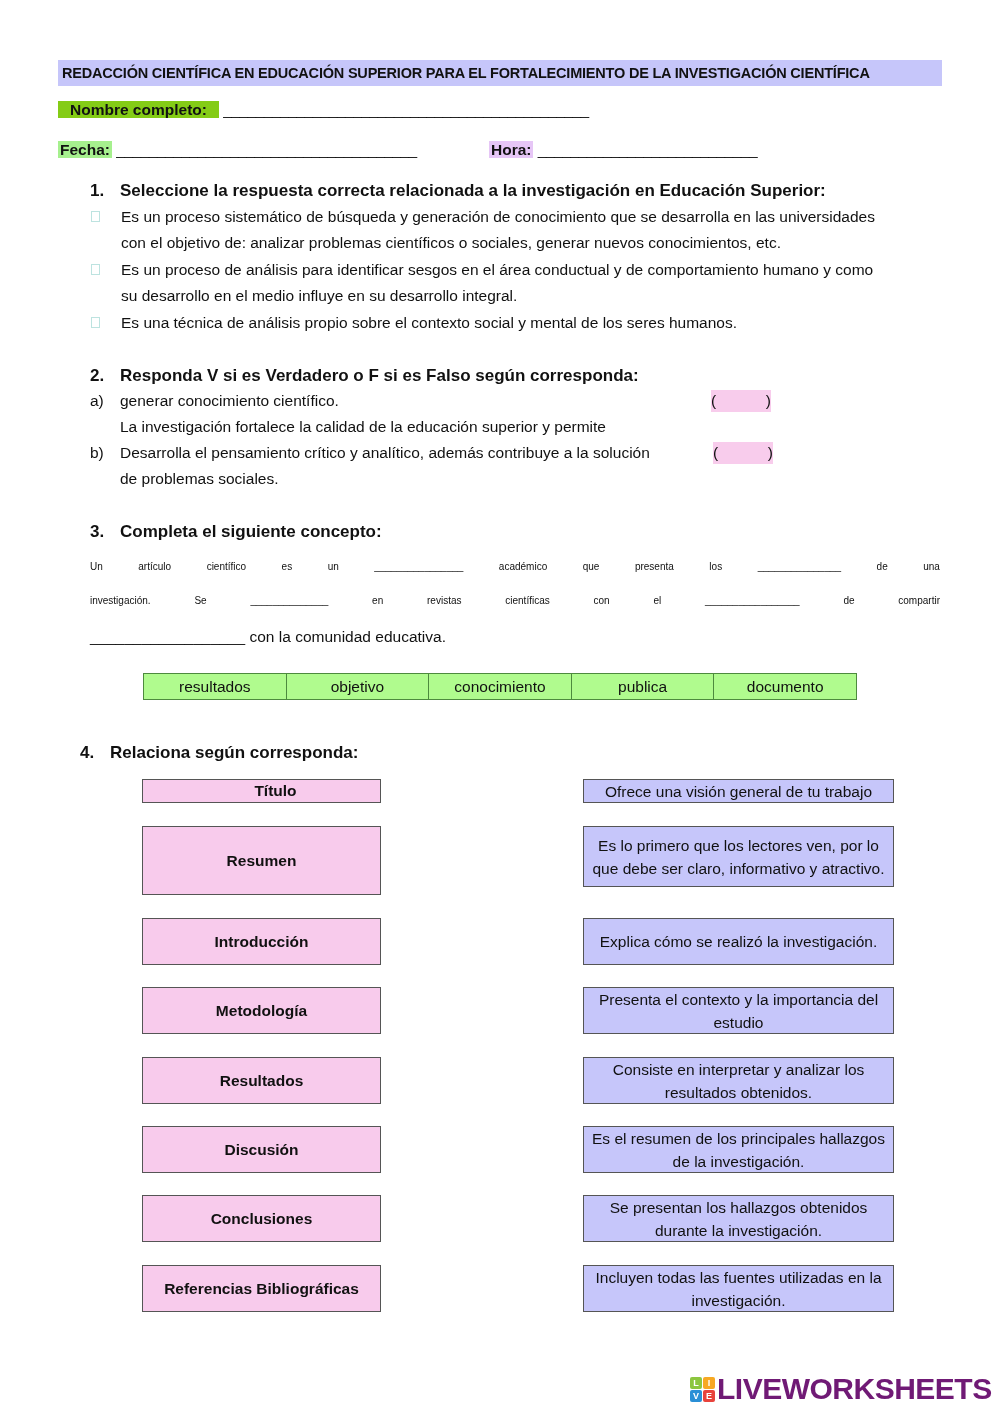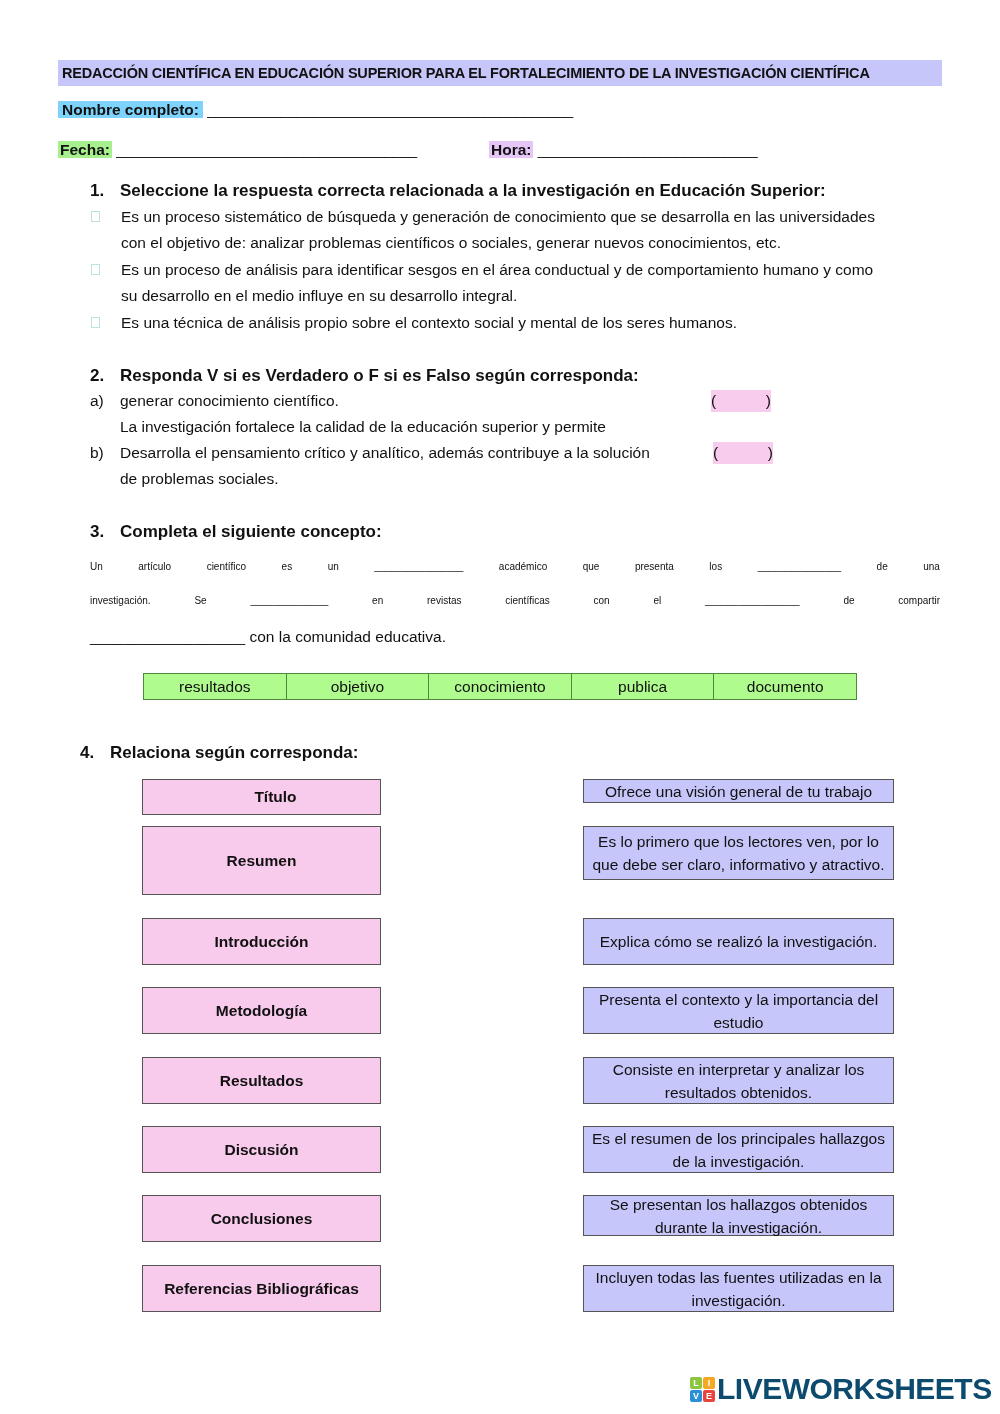--- a/index.html
+++ b/index.html
@@ -8,21 +8,21 @@
       font-family: "Liberation Sans", sans-serif; color: #111;
     }
     .abs { position: absolute; }
     .title-bar {
       left: 58px; top: 60px; width: 884px; height: 26px;
       background: #c6c6fa; font-weight: bold; font-size: 14.5px;
       line-height: 26px; padding-left: 4px; box-sizing: border-box;
       letter-spacing: -0.2px; white-space: nowrap;
     }
     .field-row { font-size: 15.5px; font-weight: bold; white-space: nowrap; }
-    .hl-yellow { background: #7dd3fc; padding: 0 4px; }
+    .hl-yellow { background: #84cc16; padding: 0 12px; }
     .hl-green { background: #a6f08e; padding: 0 2px; }
     .hl-purple { background: #e6c6f6; padding: 0 2px; }
     .blank { font-weight: normal; letter-spacing: -0.5px; }
     .q-head { font-size: 17px; font-weight: bold; white-space: nowrap; }
     .q-num { display: inline-block; width: 30px; }
     .opt { font-size: 15.5px; line-height: 26px; }
     .opt .box {
       position: absolute; left: 0; top: 7px; width: 9px; height: 11px;
       border: 1px solid #bde3e0; box-sizing: border-box;
     }
@@ -55,21 +55,21 @@
       left: 583px; width: 311px; background: #c6c6fa; border: 1px solid #555;
       box-sizing: border-box; display: flex; align-items: center; justify-content: center;
       font-size: 15.5px; text-align: center; line-height: 23px; padding: 0 6px;
     }
     .logo { left: 690px; top: 1374px; display: flex; align-items: center; }
     .logo-grid { display: grid; grid-template-columns: 12px 12px; grid-gap: 1px; margin-right: 2px; }
     .logo-grid span {
       width: 12px; height: 12px; font-size: 9px; font-weight: bold; color: #fff;
       text-align: center; line-height: 12px; border-radius: 2px;
     }
-    .logo-text { font-size: 30px; font-weight: bold; color: #0c4a6e; letter-spacing: -0.5px; line-height: 30px; }
+    .logo-text { font-size: 30px; font-weight: bold; color: #701a75; letter-spacing: -0.5px; line-height: 30px; }
   </style>
 </head>
 <body>
 
 <div class="abs title-bar">REDACCIÓN CIENTÍFICA EN EDUCACIÓN SUPERIOR PARA EL FORTALECIMIENTO DE LA INVESTIGACIÓN CIENTÍFICA</div>
 
 <div class="abs field-row" style="left:58px; top:101px;">
   <span class="hl-yellow">Nombre completo:</span>
   <span class="blank">_____________________________________________</span>
 </div>
@@ -180,36 +180,36 @@
   <div class="cell">objetivo</div>
   <div class="cell">conocimiento</div>
   <div class="cell">publica</div>
   <div class="cell">documento</div>
 </div>
 
 <div class="abs q-head" style="left:80px; top:743px;">
   <span class="q-num">4.</span><span>Relaciona según corresponda:</span>
 </div>
 
-<div class="abs match-left" style="top:779px; height:36px;padding-left:28px;">Título</div>
+<div class="abs match-left" style="top:779px; height:24px;padding-left:28px;">Título</div>
 <div class="abs match-left" style="top:826px; height:69px;">Resumen</div>
 <div class="abs match-left" style="top:918px; height:47px;">Introducción</div>
 <div class="abs match-left" style="top:987px; height:47px;">Metodología</div>
 <div class="abs match-left" style="top:1057px; height:47px;">Resultados</div>
 <div class="abs match-left" style="top:1126px; height:47px;">Discusión</div>
 <div class="abs match-left" style="top:1195px; height:47px;">Conclusiones</div>
 <div class="abs match-left" style="top:1265px; height:47px;">Referencias Bibliográficas</div>
 
 <div class="abs match-right" style="top:779px; height:24px;">Ofrece una visión general de tu trabajo</div>
-<div class="abs match-right" style="top:826px; height:54px;">Es lo primero que los lectores ven, por lo que debe ser claro, informativo y atractivo.</div>
+<div class="abs match-right" style="top:826px; height:61px;">Es lo primero que los lectores ven, por lo que debe ser claro, informativo y atractivo.</div>
 <div class="abs match-right" style="top:918px; height:47px;">Explica cómo se realizó la investigación.</div>
 <div class="abs match-right" style="top:987px; height:47px;">Presenta el contexto y la importancia del estudio</div>
 <div class="abs match-right" style="top:1057px; height:47px;">Consiste en interpretar y analizar los resultados obtenidos.</div>
 <div class="abs match-right" style="top:1126px; height:47px;">Es el resumen de los principales hallazgos de la investigación.</div>
-<div class="abs match-right" style="top:1195px; height:41px;">Se presentan los hallazgos obtenidos durante la investigación.</div>
+<div class="abs match-right" style="top:1195px; height:47px;">Se presentan los hallazgos obtenidos durante la investigación.</div>
 <div class="abs match-right" style="top:1265px; height:47px;">Incluyen todas las fuentes utilizadas en la investigación.</div>
 
 <div class="abs logo">
   <div class="logo-grid">
     <span class="lg" style="background: rgb(140, 198, 63);">L</span>
     <span class="lg" style="background: rgb(247, 168, 35);">I</span>
     <span class="lg" style="background: rgb(42, 143, 214);">V</span>
     <span class="lg" style="background: rgb(232, 67, 60);">E</span>
   </div>
   <span class="logo-text">LIVEWORKSHEETS</span>

